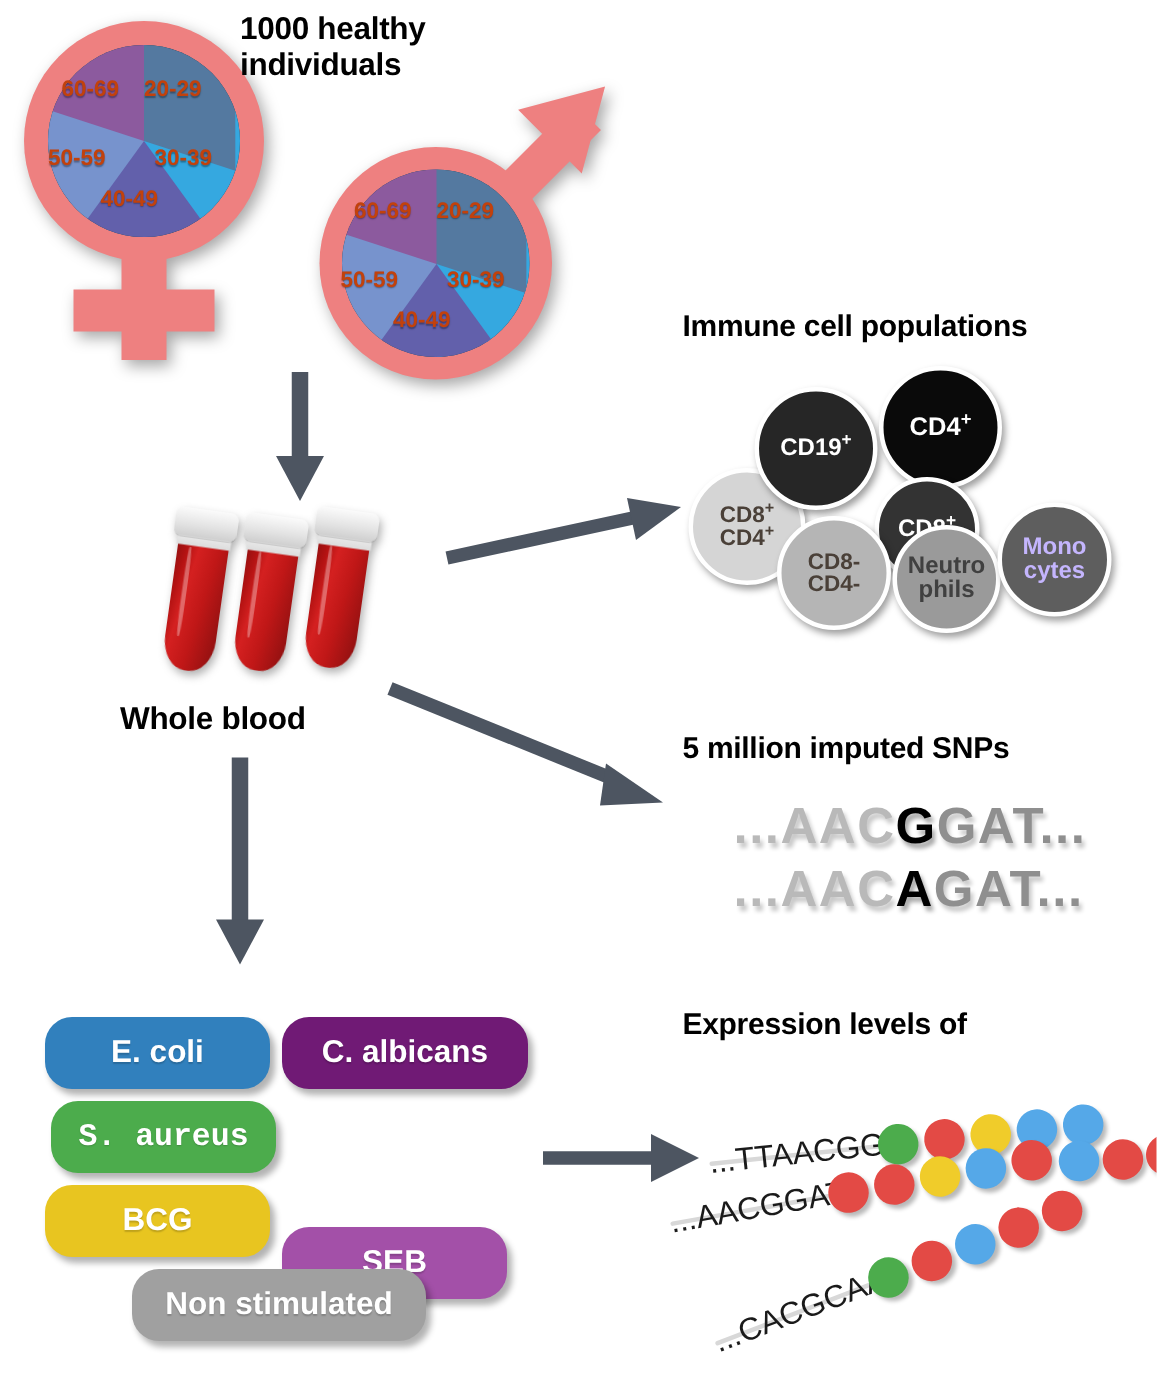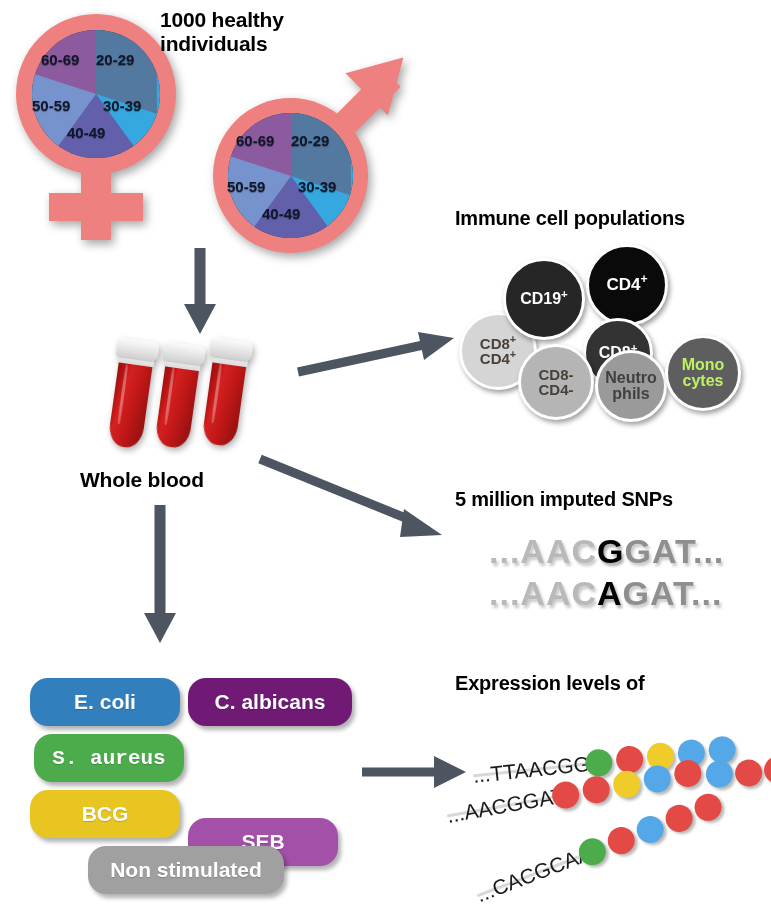--- a/index.html
+++ b/index.html
@@ -22,21 +22,21 @@
   .sym .pieholder{
     position:absolute;border-radius:50%;overflow:hidden;
     box-shadow:0 0 0 2px #3c3c46 inset;
     background:#5e7fa8;
   }
   .slice{
     position:absolute;left:50%;top:50%;width:50%;height:50%;
     transform-origin:0 0;
   }
   .pie-label{
-    position:absolute;color:#0f172a;font-weight:bold;white-space:nowrap;
+    position:absolute;color:#c2410c;font-weight:bold;white-space:nowrap;
     text-shadow:0 1px 1px rgba(0,0,0,.35);
   }
   .fem-stem,.fem-cross{position:absolute;background:#ee8080;}
   .male-bar{position:absolute;background:#ee8080;transform-origin:50% 50%;}
 
   
   .arrowsvg{position:absolute;overflow:visible;}
 
   
   .tube{position:absolute;transform-origin:50% 100%;
@@ -211,21 +211,21 @@
   </div>
   <div class="cell" style="left:128px;top:78px;width:70px;height:70px;background:#333333;color:#ffffff;font-size:16px;">
     <span>CD8<sup>+</sup></span>
   </div>
   <div class="cell" style="left:63px;top:104px;width:76px;height:76px;background:#b5b5b5;color:#4a4038;font-size:15px;align-items:center;">
     <span>CD8-<br>CD4-</span>
   </div>
   <div class="cell" style="left:140px;top:110px;width:72px;height:72px;background:#9a9a9a;color:#404040;font-size:16px;">
     <span>Neutro<br>phils</span>
   </div>
-  <div class="cell" style="left:210px;top:95px;width:76px;height:76px;background:#5e5e5e;color:#bef264;font-size:16px;">
+  <div class="cell" style="left:210px;top:95px;width:76px;height:76px;background:#5e5e5e;color:#c4b5fd;font-size:16px;">
     <span>Mono<br>cytes</span>
   </div>
 </div>
 
 <div class="hdr abs" style="left:455px;top:488px;width:310px;font-size:20px;">5 million imputed SNPs</div>
 
 <div class="snp-row" style="left:489px;top:532px;font-size:34px;letter-spacing:1px;">
   <span class="dim">...AAC</span><span class="hot">G</span><span class="mid">GAT...</span>
 </div>
 <div class="snp-row" style="left:489px;top:574px;font-size:34px;letter-spacing:1px;">

